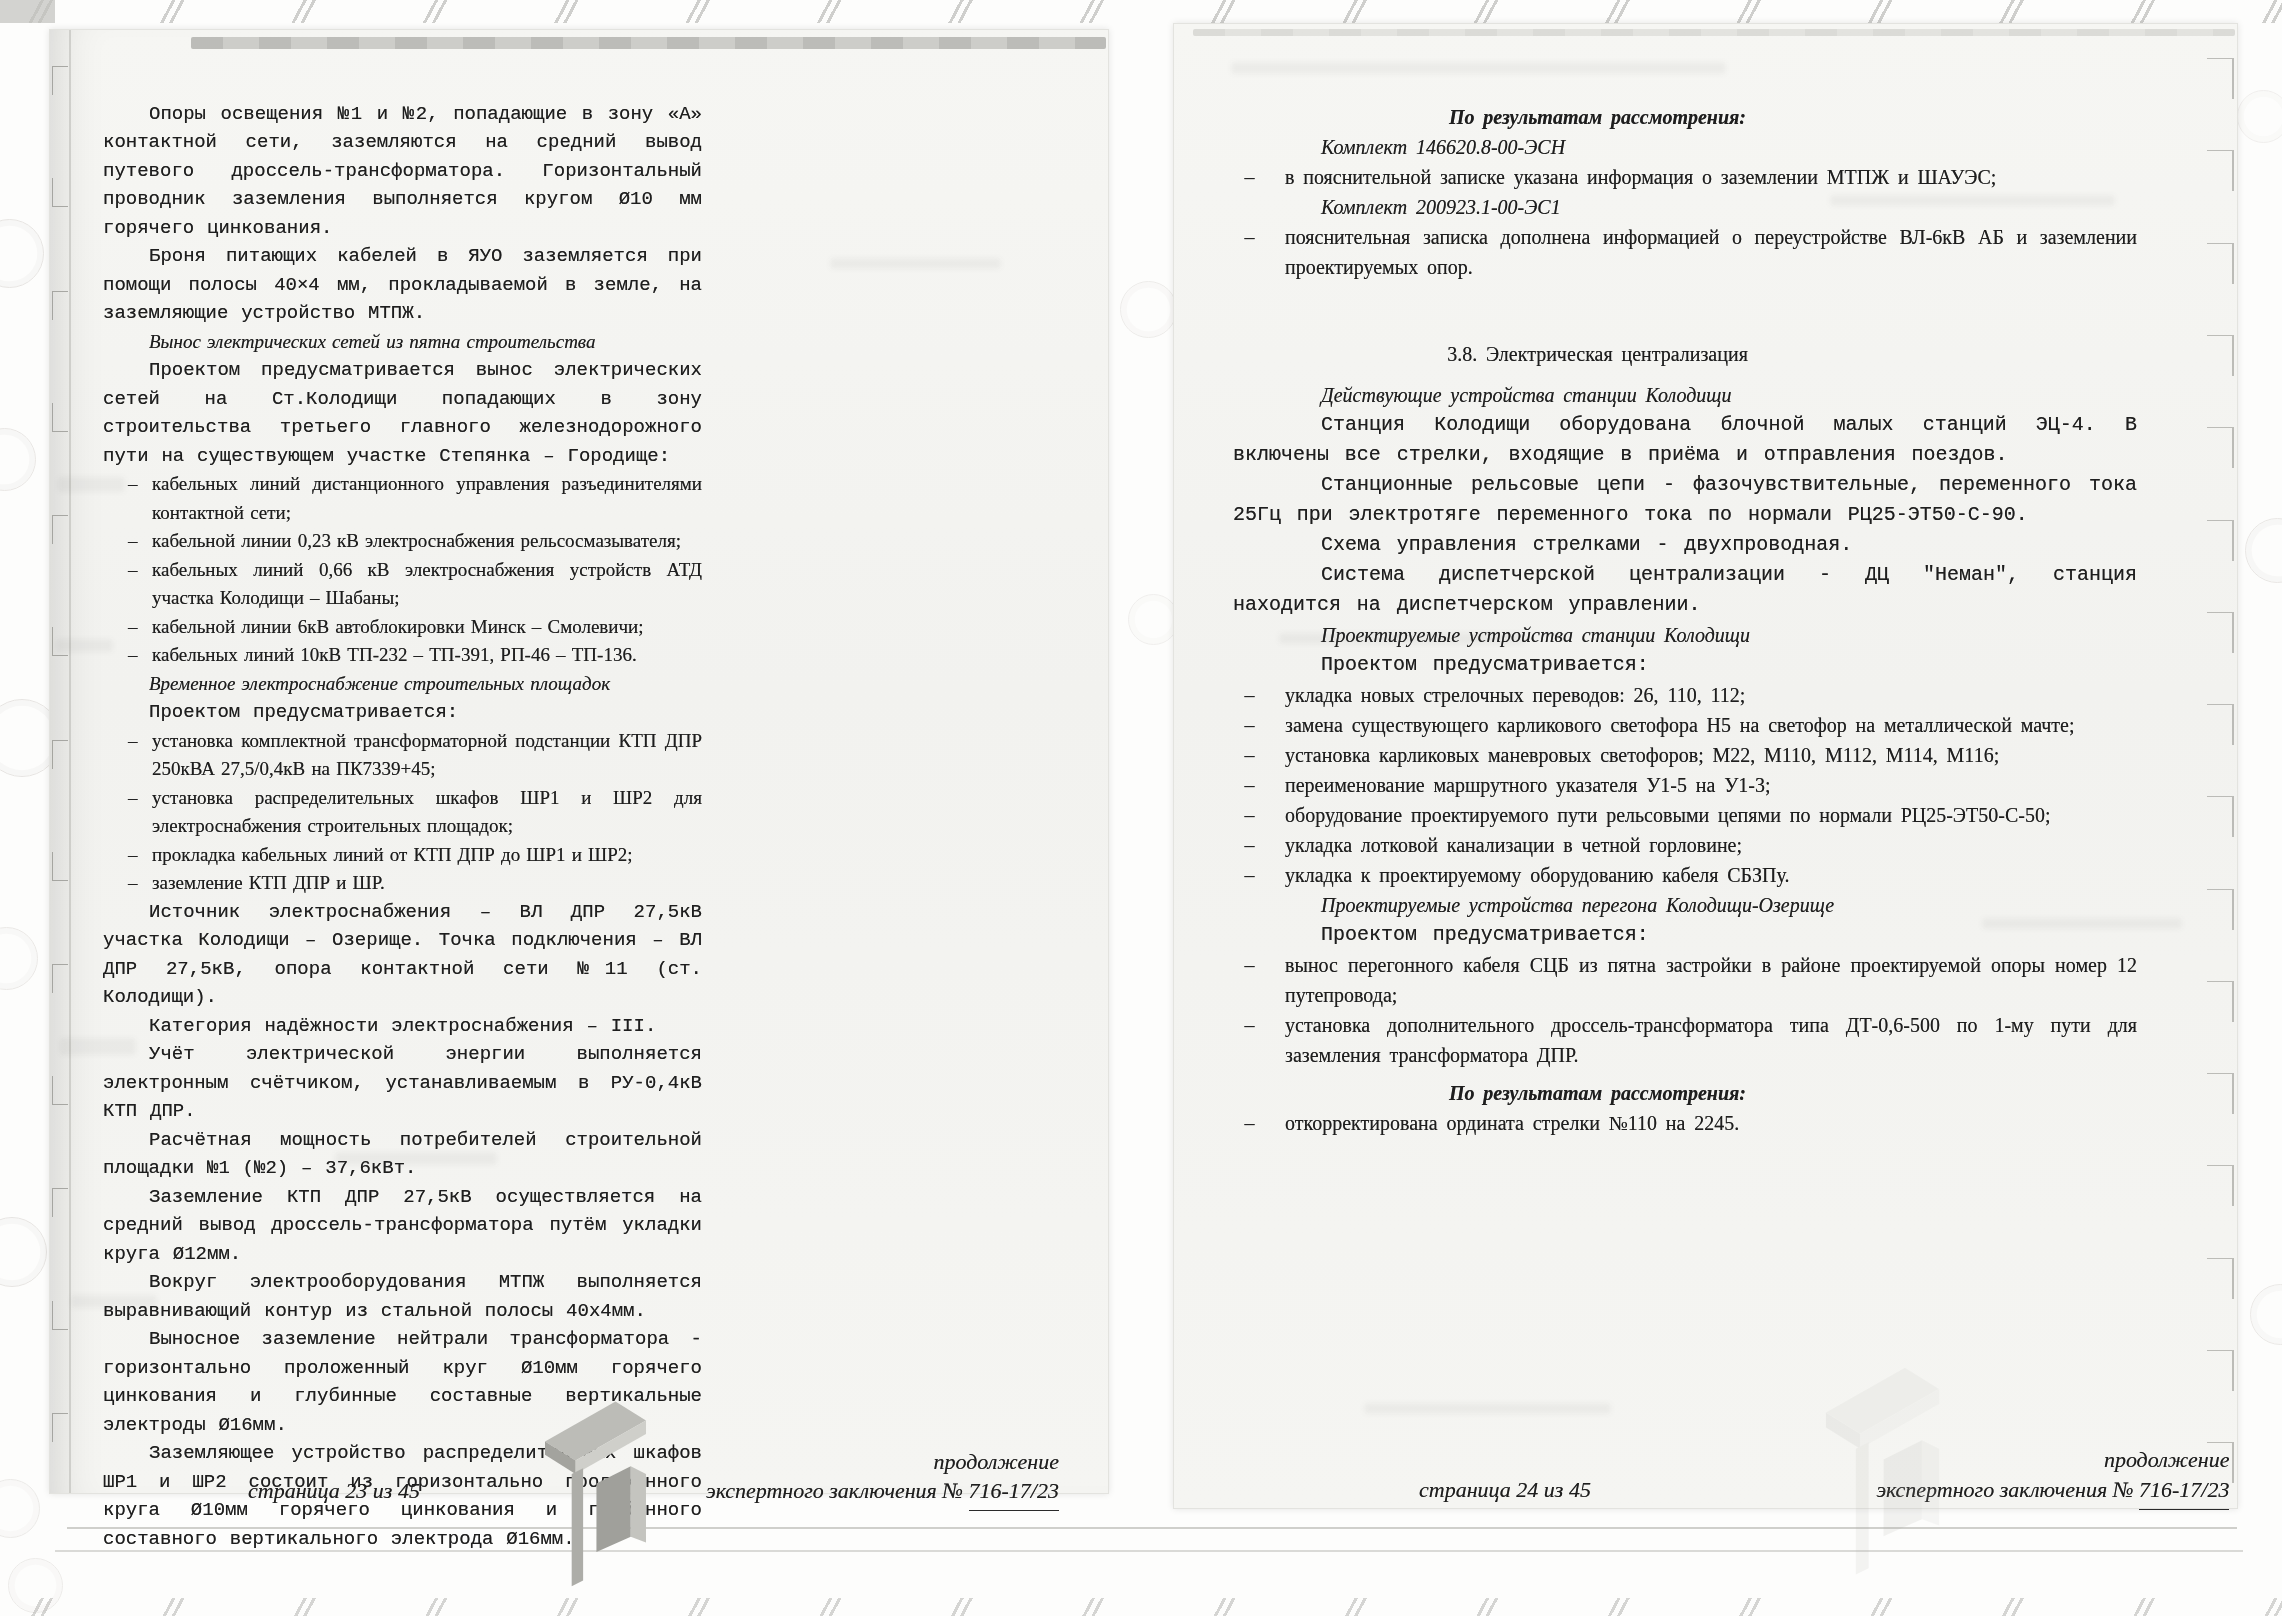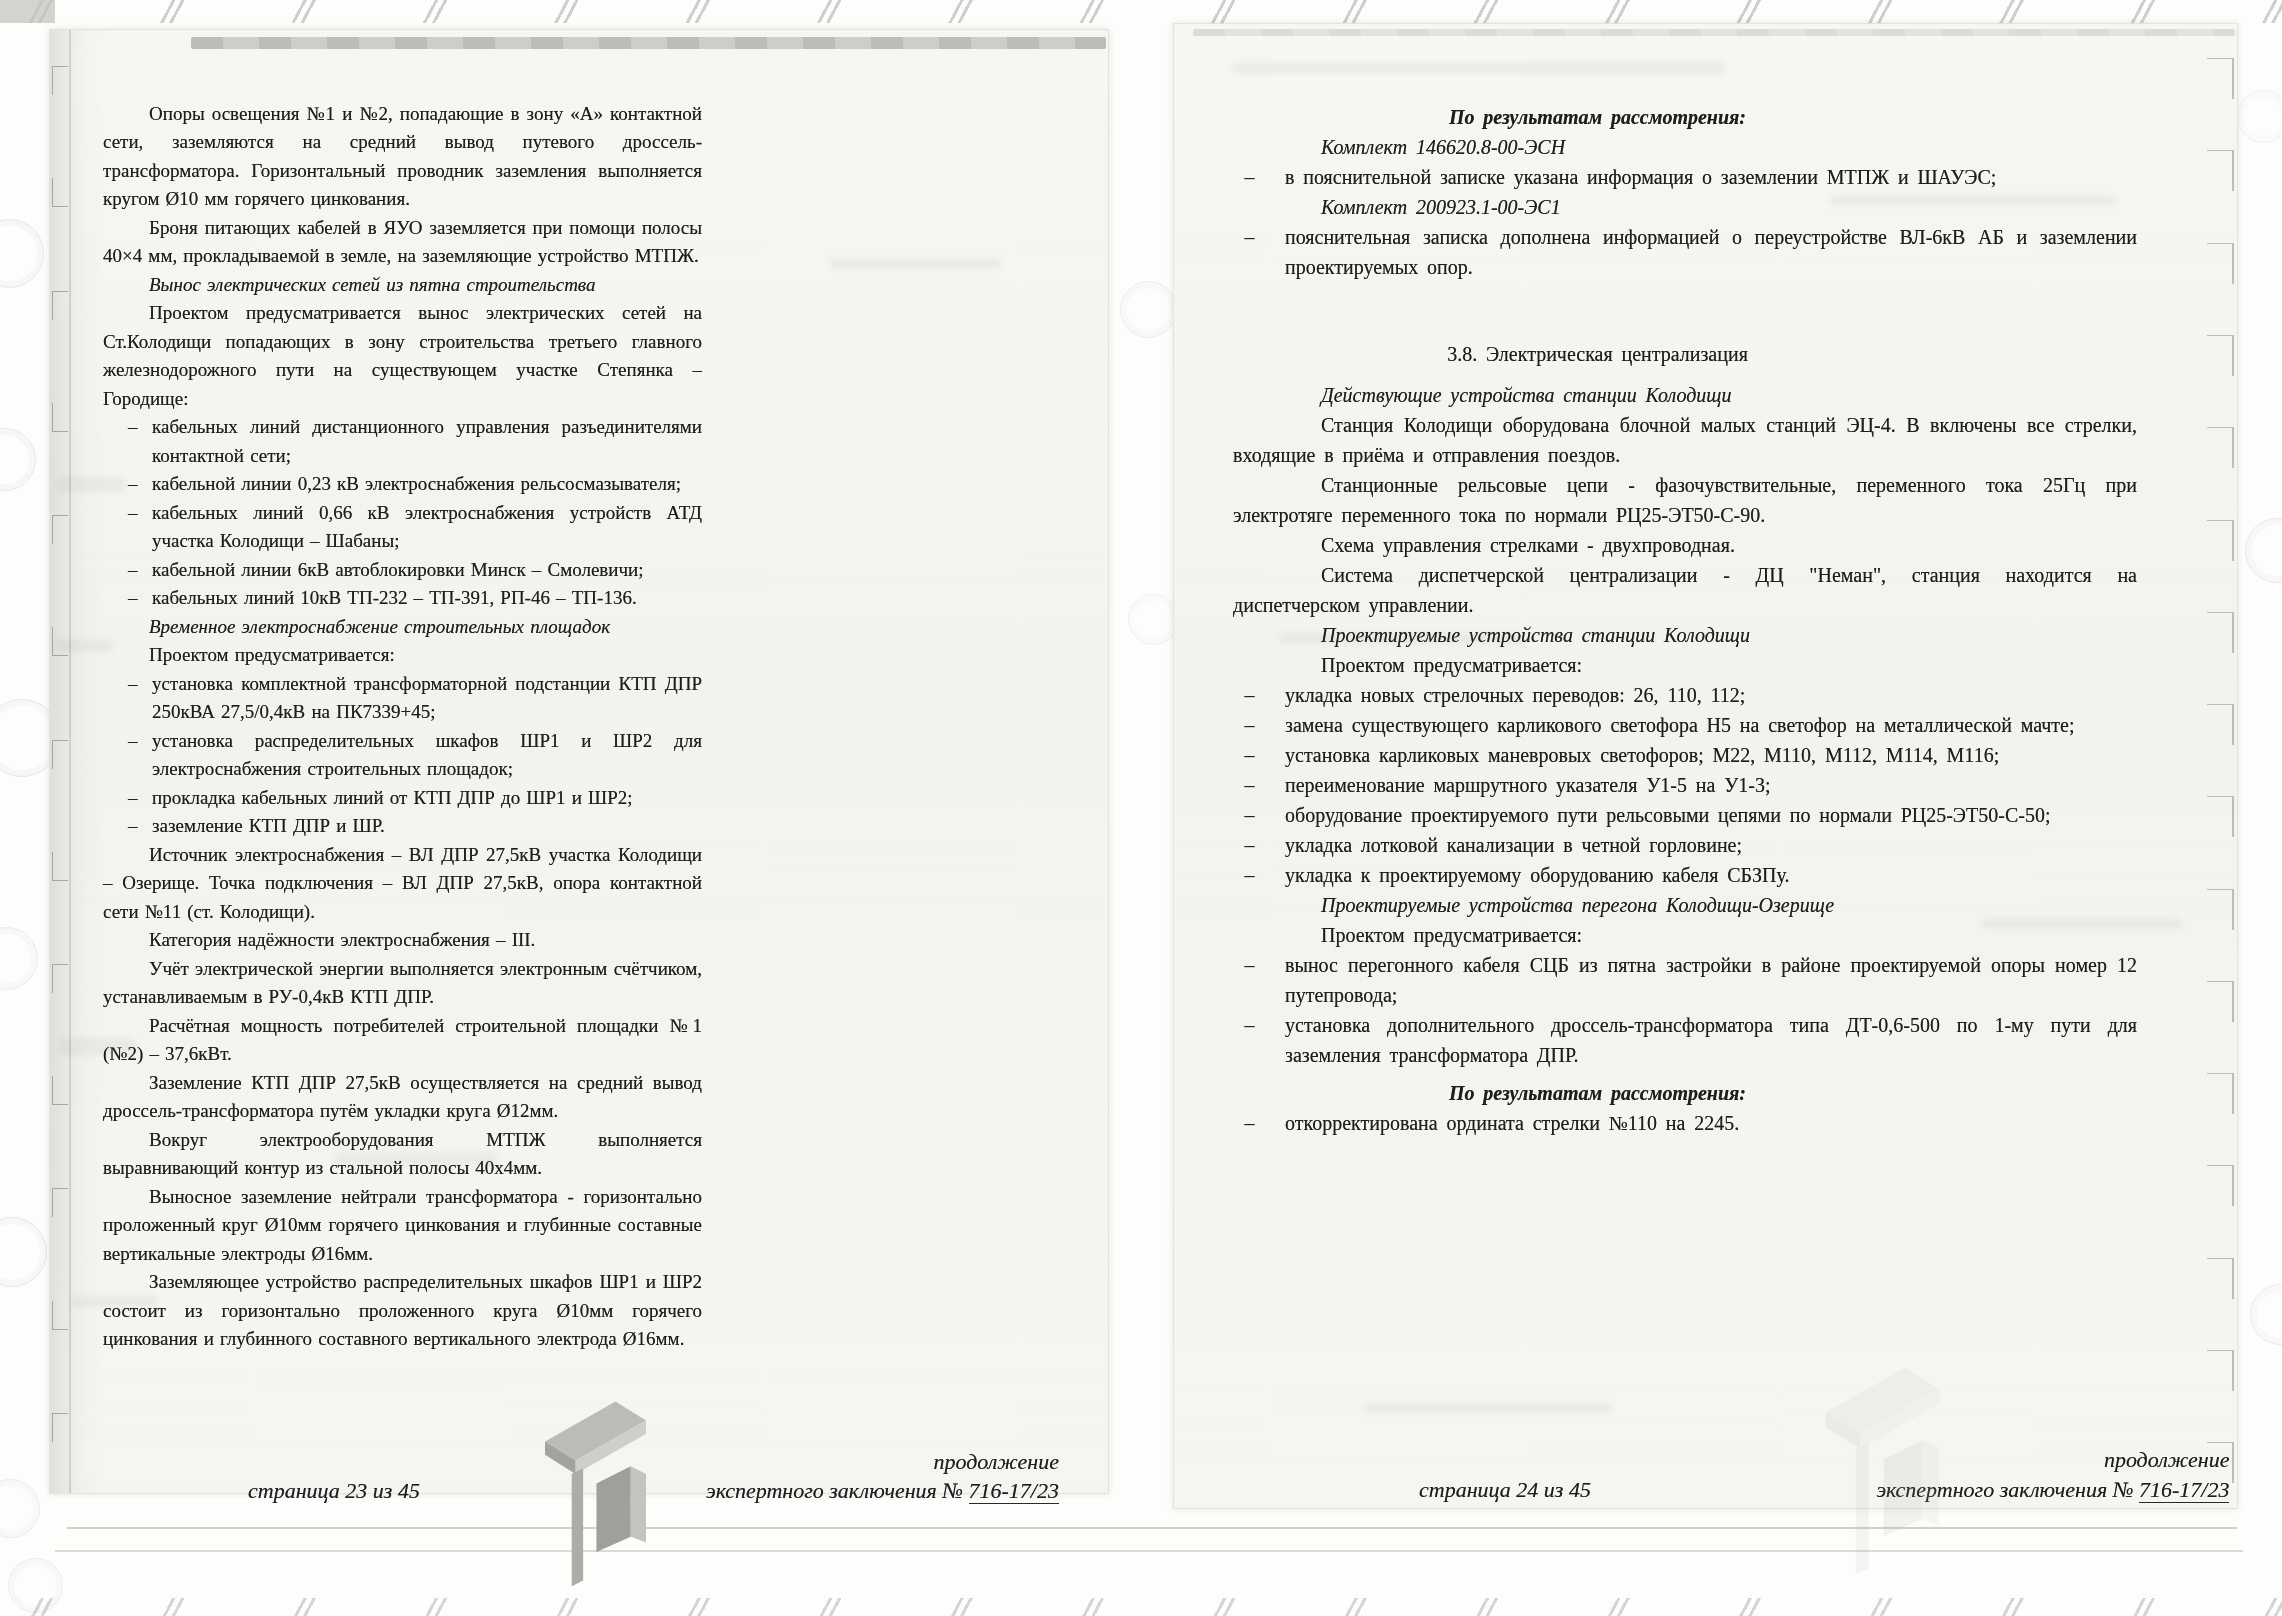--- a/index.html
+++ b/index.html
@@ -43,21 +43,21 @@
   .bmark.b{border-bottom:1.9px solid #8d8d88;}
   .cmark{position:absolute;right:2.9px;width:25px;height:40px;
     border-top:1.9px solid #979792;border-right:2.9px solid #979792;opacity:.6;}
   .smudge{position:absolute;background:rgba(60,60,60,.05);filter:blur(2.9px);border-radius:3.8px;}
   
   .page-body{position:absolute;text-align:justify;
     text-shadow:0 0 0.6px rgba(30,30,30,.65);}
   .body-left{left:53px;top:70px;width:599px;font-size:19px;line-height:28.5px;word-spacing:1.4px;}
   .body-right{left:59px;top:78px;width:904px;font-size:20px;line-height:30px;word-spacing:3.8px;}
   .blk{margin:0;}
-  .p{text-align:justify;}
+  .p{text-align:justify;font-family:Liberation Mono, monospace;}
   .body-left .p{text-indent:46px;}
   .body-right .p{text-indent:88px;}
   .it{font-style:italic;text-align:left;}
   .body-left .it{text-indent:46px;}
   .body-right .it{text-indent:88px;}
   .bullet{position:relative;text-align:justify;}
   .body-left .bullet{padding-left:49px;}
   .body-left .bullet::before{content:"–";position:absolute;left:25px;top:0;}
   .body-right .bullet{padding-left:52px;}
   .body-right .bullet::before{content:"–";position:absolute;left:11.4px;top:0;}
@@ -66,21 +66,21 @@
   .shift-left{margin-right:175px;}
   
   .footer-pagenum{position:absolute;font-style:italic;font-size:22px;
     text-shadow:0 0 0.6px rgba(30,30,30,.6);}
   .sheet-left .footer-pagenum{left:198px;top:1448px;}
   .sheet-right .footer-pagenum{left:245px;top:1453px;}
   .footer-cont{position:absolute;font-style:italic;font-size:22px;text-align:right;line-height:29.5px;
     text-shadow:0 0 0.6px rgba(30,30,30,.6);}
   .sheet-left .footer-cont{right:49px;top:1417px;}
   .sheet-right .footer-cont{right:7.6px;top:1421px;}
-  .cont-num{border-bottom:1.9px solid #2a2a2a;padding-bottom:0;}
+  .cont-num{border-bottom:1.9px solid #2a2a2a;padding-bottom:7px;}
   
   .logo{position:absolute;z-index:5;}
   .sheet-left .logo{left:493px;top:1362px;}
   .sheet-right .logo{left:656px;top:1345px;opacity:.12;transform:scale(1.12);}
   
   .scanline{position:absolute;height:1.9px;background:#c3c3be;opacity:.8;z-index:1;}
 </style>
 </head>
 <body>
 

